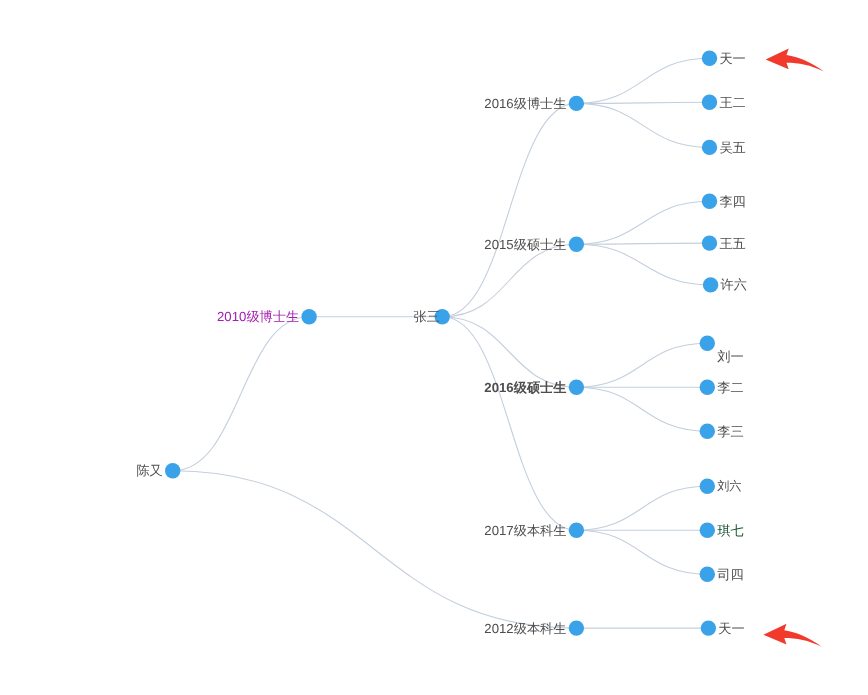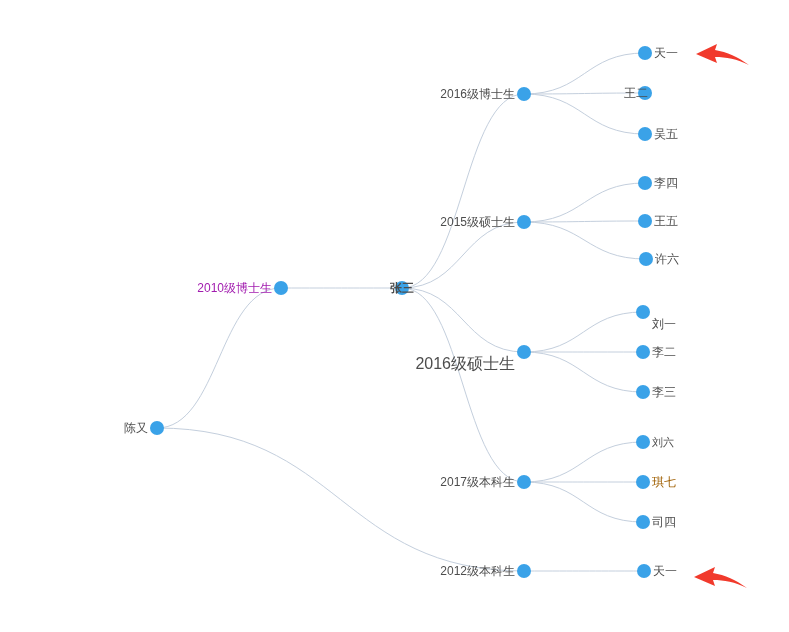--- a/index.html
+++ b/index.html
@@ -62,33 +62,33 @@
       <circle cx="643" cy="442" r="7" fill="#3aa2e8"></circle>
       <circle cx="643" cy="482" r="7" fill="#3aa2e8"></circle>
       <circle cx="643" cy="522" r="7" fill="#3aa2e8"></circle>
       <circle cx="644" cy="571" r="7" fill="#3aa2e8"></circle>
       <path d="M0,0 L21,-10 L19,-4 C31,-2 42,3 53,11 C41,5 30,3 19,3 L21,9 Z" transform="translate(696,54)" fill="#f13a2c"></path>
       <path d="M0,0 L21,-10 L19,-4 C31,-2 42,3 53,11 C41,5 30,3 19,3 L21,9 Z" transform="translate(694,577)" fill="#f13a2c"></path>
     </svg>
   <div id="labels-layer">
       <div class="node-label side-left" style="color: rgb(77, 77, 77); font-size: 12px; left: 148px; top: 428px; padding-left: 36px;">陈又</div>
       <div class="node-label side-left" style="color: #a21caf; font-size: 12px; left: 272px; top: 288px;">2010级博士生</div>
-      <div class="node-label side-left" style="color: rgb(77, 77, 77); font-size: 12px; left: 414px; top: 288px; font-weight: bold;">张三</div>
+      <div class="node-label side-left" style="color: rgb(77, 77, 77); font-size: 12px; left: 400px; top: 288px;">张三</div>
       <div class="node-label side-left" style="color: rgb(77, 77, 77); font-size: 12px; left: 515px; top: 94px;">2016级博士生</div>
       <div class="node-label side-left" style="color: rgb(77, 77, 77); font-size: 12px; left: 515px; top: 222px;">2015级硕士生</div>
-      <div class="node-label side-left" style="color: rgb(77, 77, 77); font-size: 16px; left: 515px; top: 364px;">2016级硕士生</div>
+      <div class="node-label side-left" style="color: rgb(77, 77, 77); font-size: 12px; left: 515px; top: 352px; font-weight: bold;">2016级硕士生</div>
       <div class="node-label side-left" style="color: rgb(77, 77, 77); font-size: 12px; left: 515px; top: 482px;">2017级本科生</div>
       <div class="node-label side-left" style="color: rgb(77, 77, 77); font-size: 12px; left: 515px; top: 571px;">2012级本科生</div>
       <div class="node-label side-right" style="color: rgb(77, 77, 77); font-size: 12px; left: 654px; top: 53px;">天一</div>
-      <div class="node-label side-right" style="color: rgb(77, 77, 77); font-size: 12px; left: 624px; top: 93px; text-align: right;">王二</div>
+      <div class="node-label side-right" style="color: rgb(77, 77, 77); font-size: 12px; left: 654px; top: 93px; text-align: right;">王二</div>
       <div class="node-label side-right" style="color: rgb(77, 77, 77); font-size: 12px; left: 654px; top: 134px;">吴五</div>
       <div class="node-label side-right" style="color: rgb(77, 77, 77); font-size: 12px; left: 654px; top: 183px;">李四</div>
       <div class="node-label side-right" style="color: rgb(77, 77, 77); font-size: 12px; left: 654px; top: 221px; text-align: center;">王五</div>
       <div class="node-label side-right" style="color: rgb(77, 77, 77); font-size: 12px; left: 655px; top: 259px;">许六</div>
       <div class="node-label side-right" style="color: rgb(77, 77, 77); font-size: 12px; left: 652px; top: 312px; margin-top: 12px;">刘一</div>
       <div class="node-label side-right" style="color: rgb(77, 77, 77); font-size: 12px; left: 652px; top: 352px; text-align: center;">李二</div>
       <div class="node-label side-right" style="color: rgb(77, 77, 77); font-size: 12px; left: 652px; top: 392px;">李三</div>
       <div class="node-label side-right" style="color: rgb(77, 77, 77); font-size: 11px; left: 652px; top: 442px;">刘六</div>
-      <div class="node-label side-right" style="color: #a16207; font-size: 12px; left: 652px; top: 482px;">琪七</div>
+      <div class="node-label side-right" style="color: #14532d; font-size: 12px; left: 652px; top: 482px;">琪七</div>
       <div class="node-label side-right" style="color: rgb(77, 77, 77); font-size: 12px; left: 652px; top: 522px;">司四</div>
       <div class="node-label side-right" style="color: rgb(77, 77, 77); font-size: 12px; left: 653px; top: 571px;">天一</div>
     </div>
 </div>
 
 </body></html>

